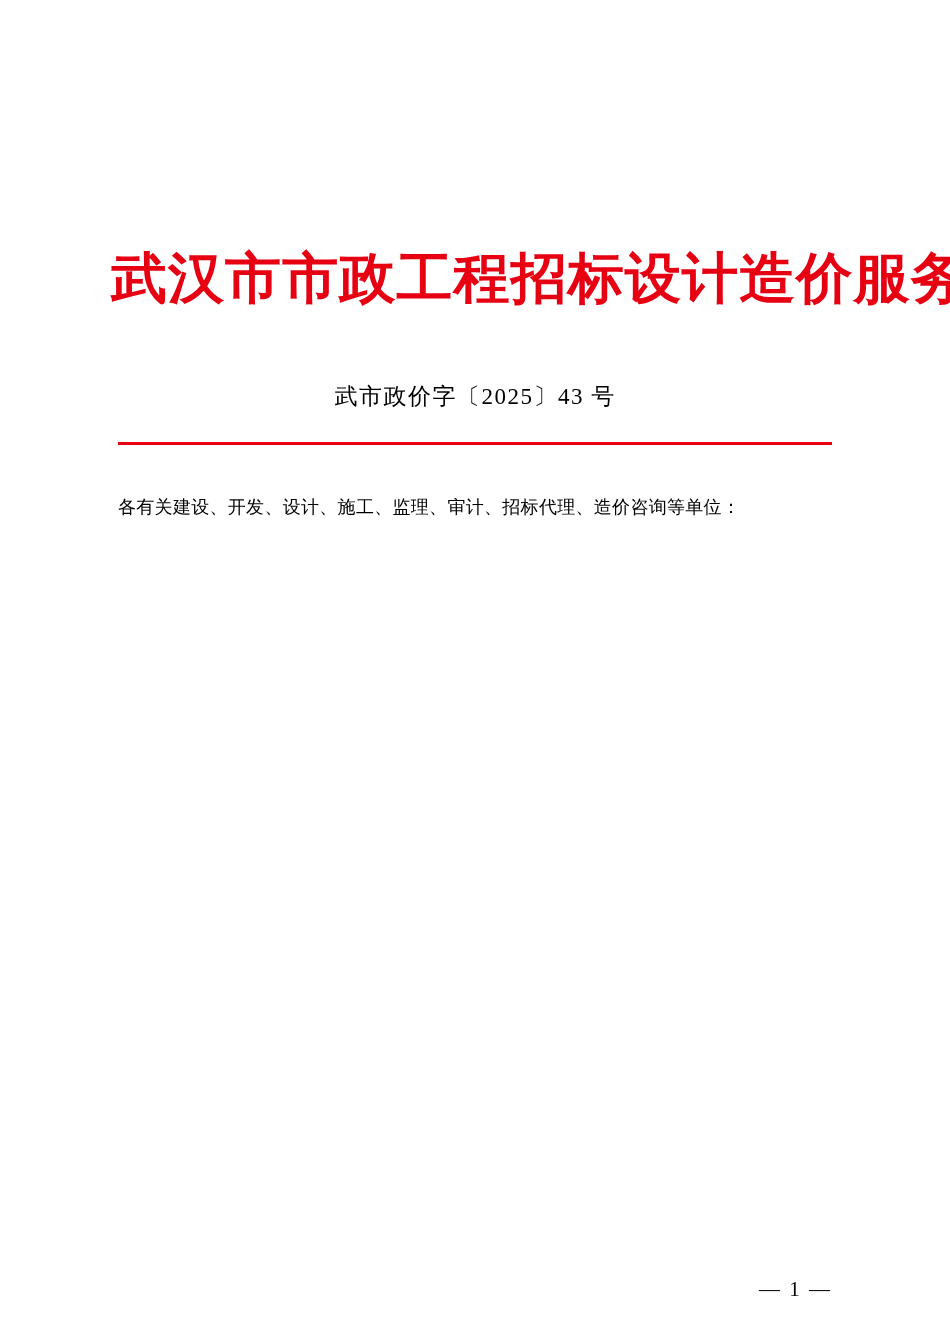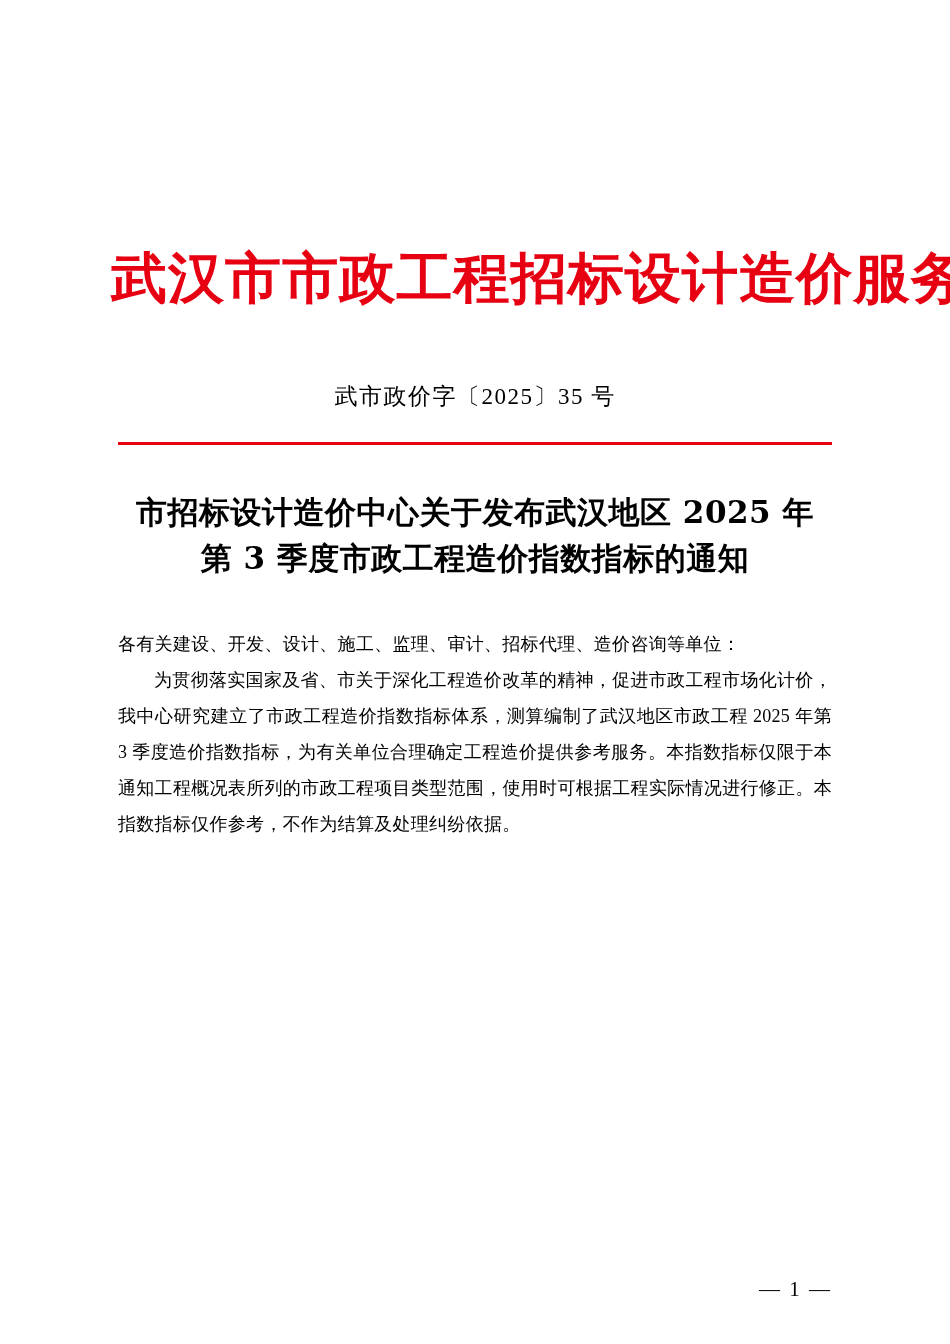--- a/index.html
+++ b/index.html
@@ -92,29 +92,24 @@
     letter-spacing: 2px;
   }
 </style>
 </head>
 <body>
 
 <div class="page">
 
   <div class="masthead">武汉市市政工程招标设计造价服务中心文件</div>
 
-  <div class="doc-number">武市政价字〔2025〕35 号</div>
+  <div class="doc-number">武市政价字〔2025〕43 号</div>
 
   <div class="red-rule"></div>
 
-  <div class="doc-title">
-    <span class="line">市招标设计造价中心关于发布武汉地区 2025 年</span>
-    <span class="line">第 3 季度市政工程造价指数指标的通知</span>
-  </div>
 
   <div class="body-text">
     <p>各有关建设、开发、设计、施工、监理、审计、招标代理、造价咨询等单位：</p>
-    <p class="indent">为贯彻落实国家及省、市关于深化工程造价改革的精神，促进市政工程市场化计价，我中心研究建立了市政工程造价指数指标体系，测算编制了武汉地区市政工程 2025 年第 3 季度造价指数指标，为有关单位合理确定工程造价提供参考服务。本指数指标仅限于本通知工程概况表所列的市政工程项目类型范围，使用时可根据工程实际情况进行修正。本指数指标仅作参考，不作为结算及处理纠纷依据。</p>
   </div>
 
   <div class="footer">— 1 —</div>
 
 </div>
 
 </body></html>

